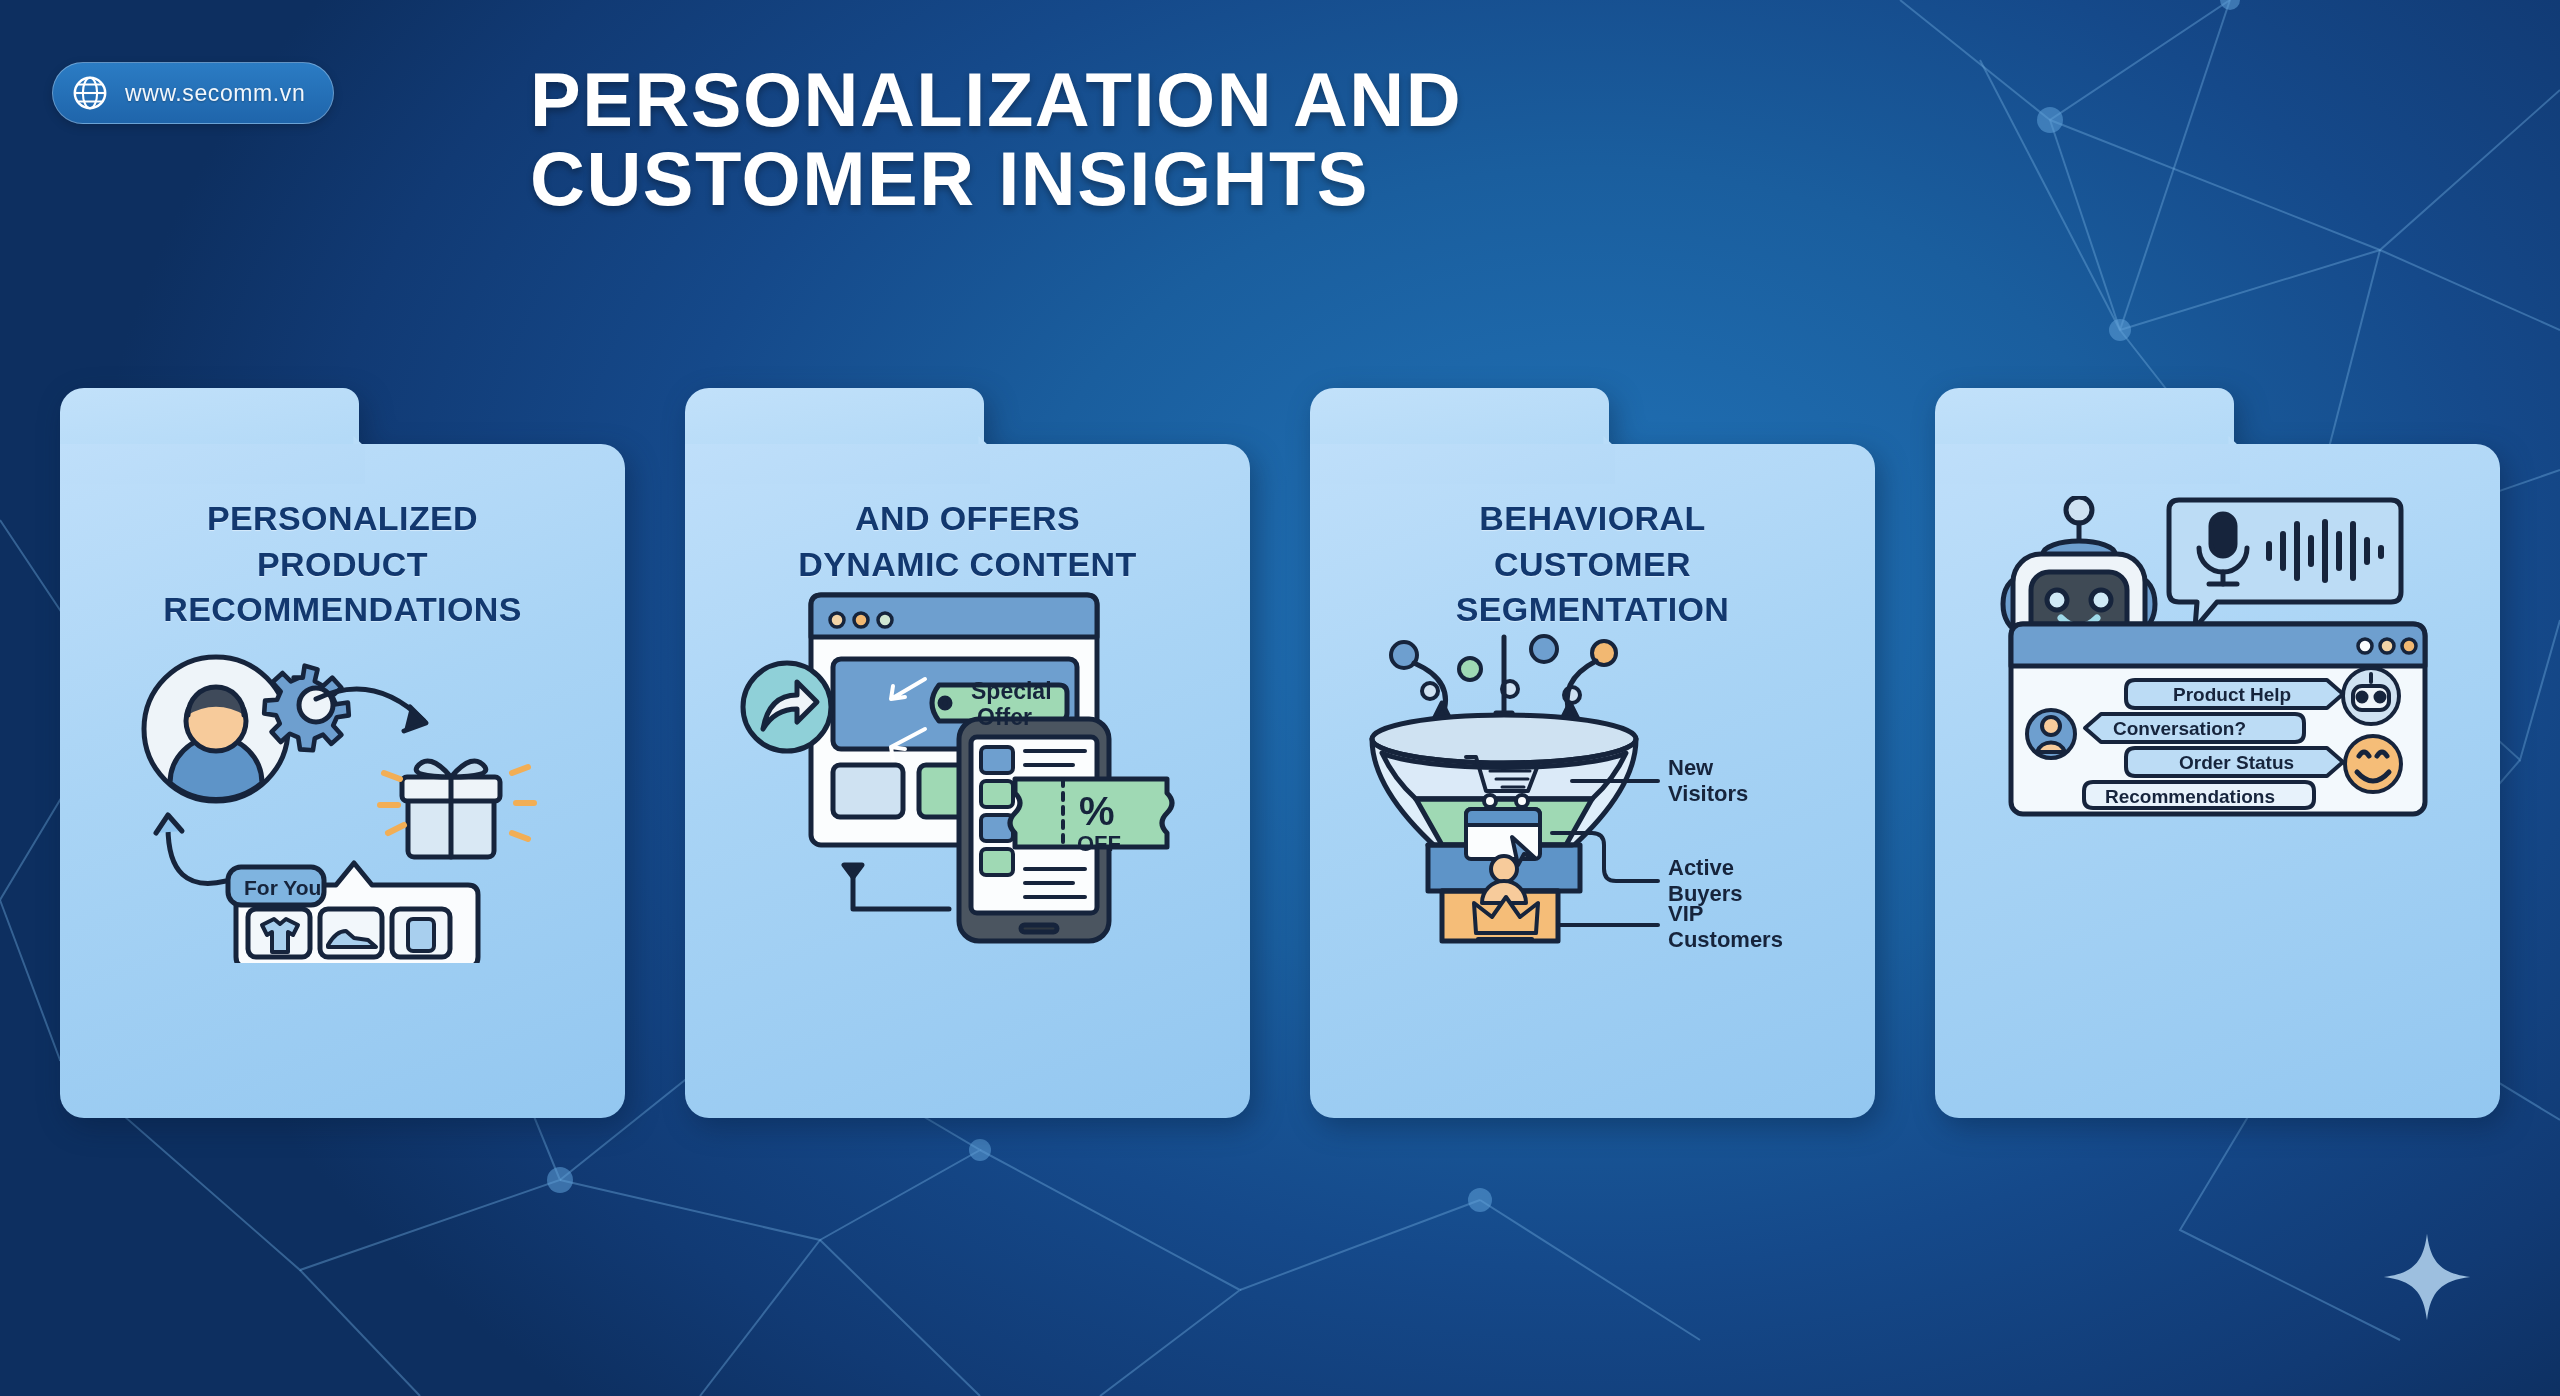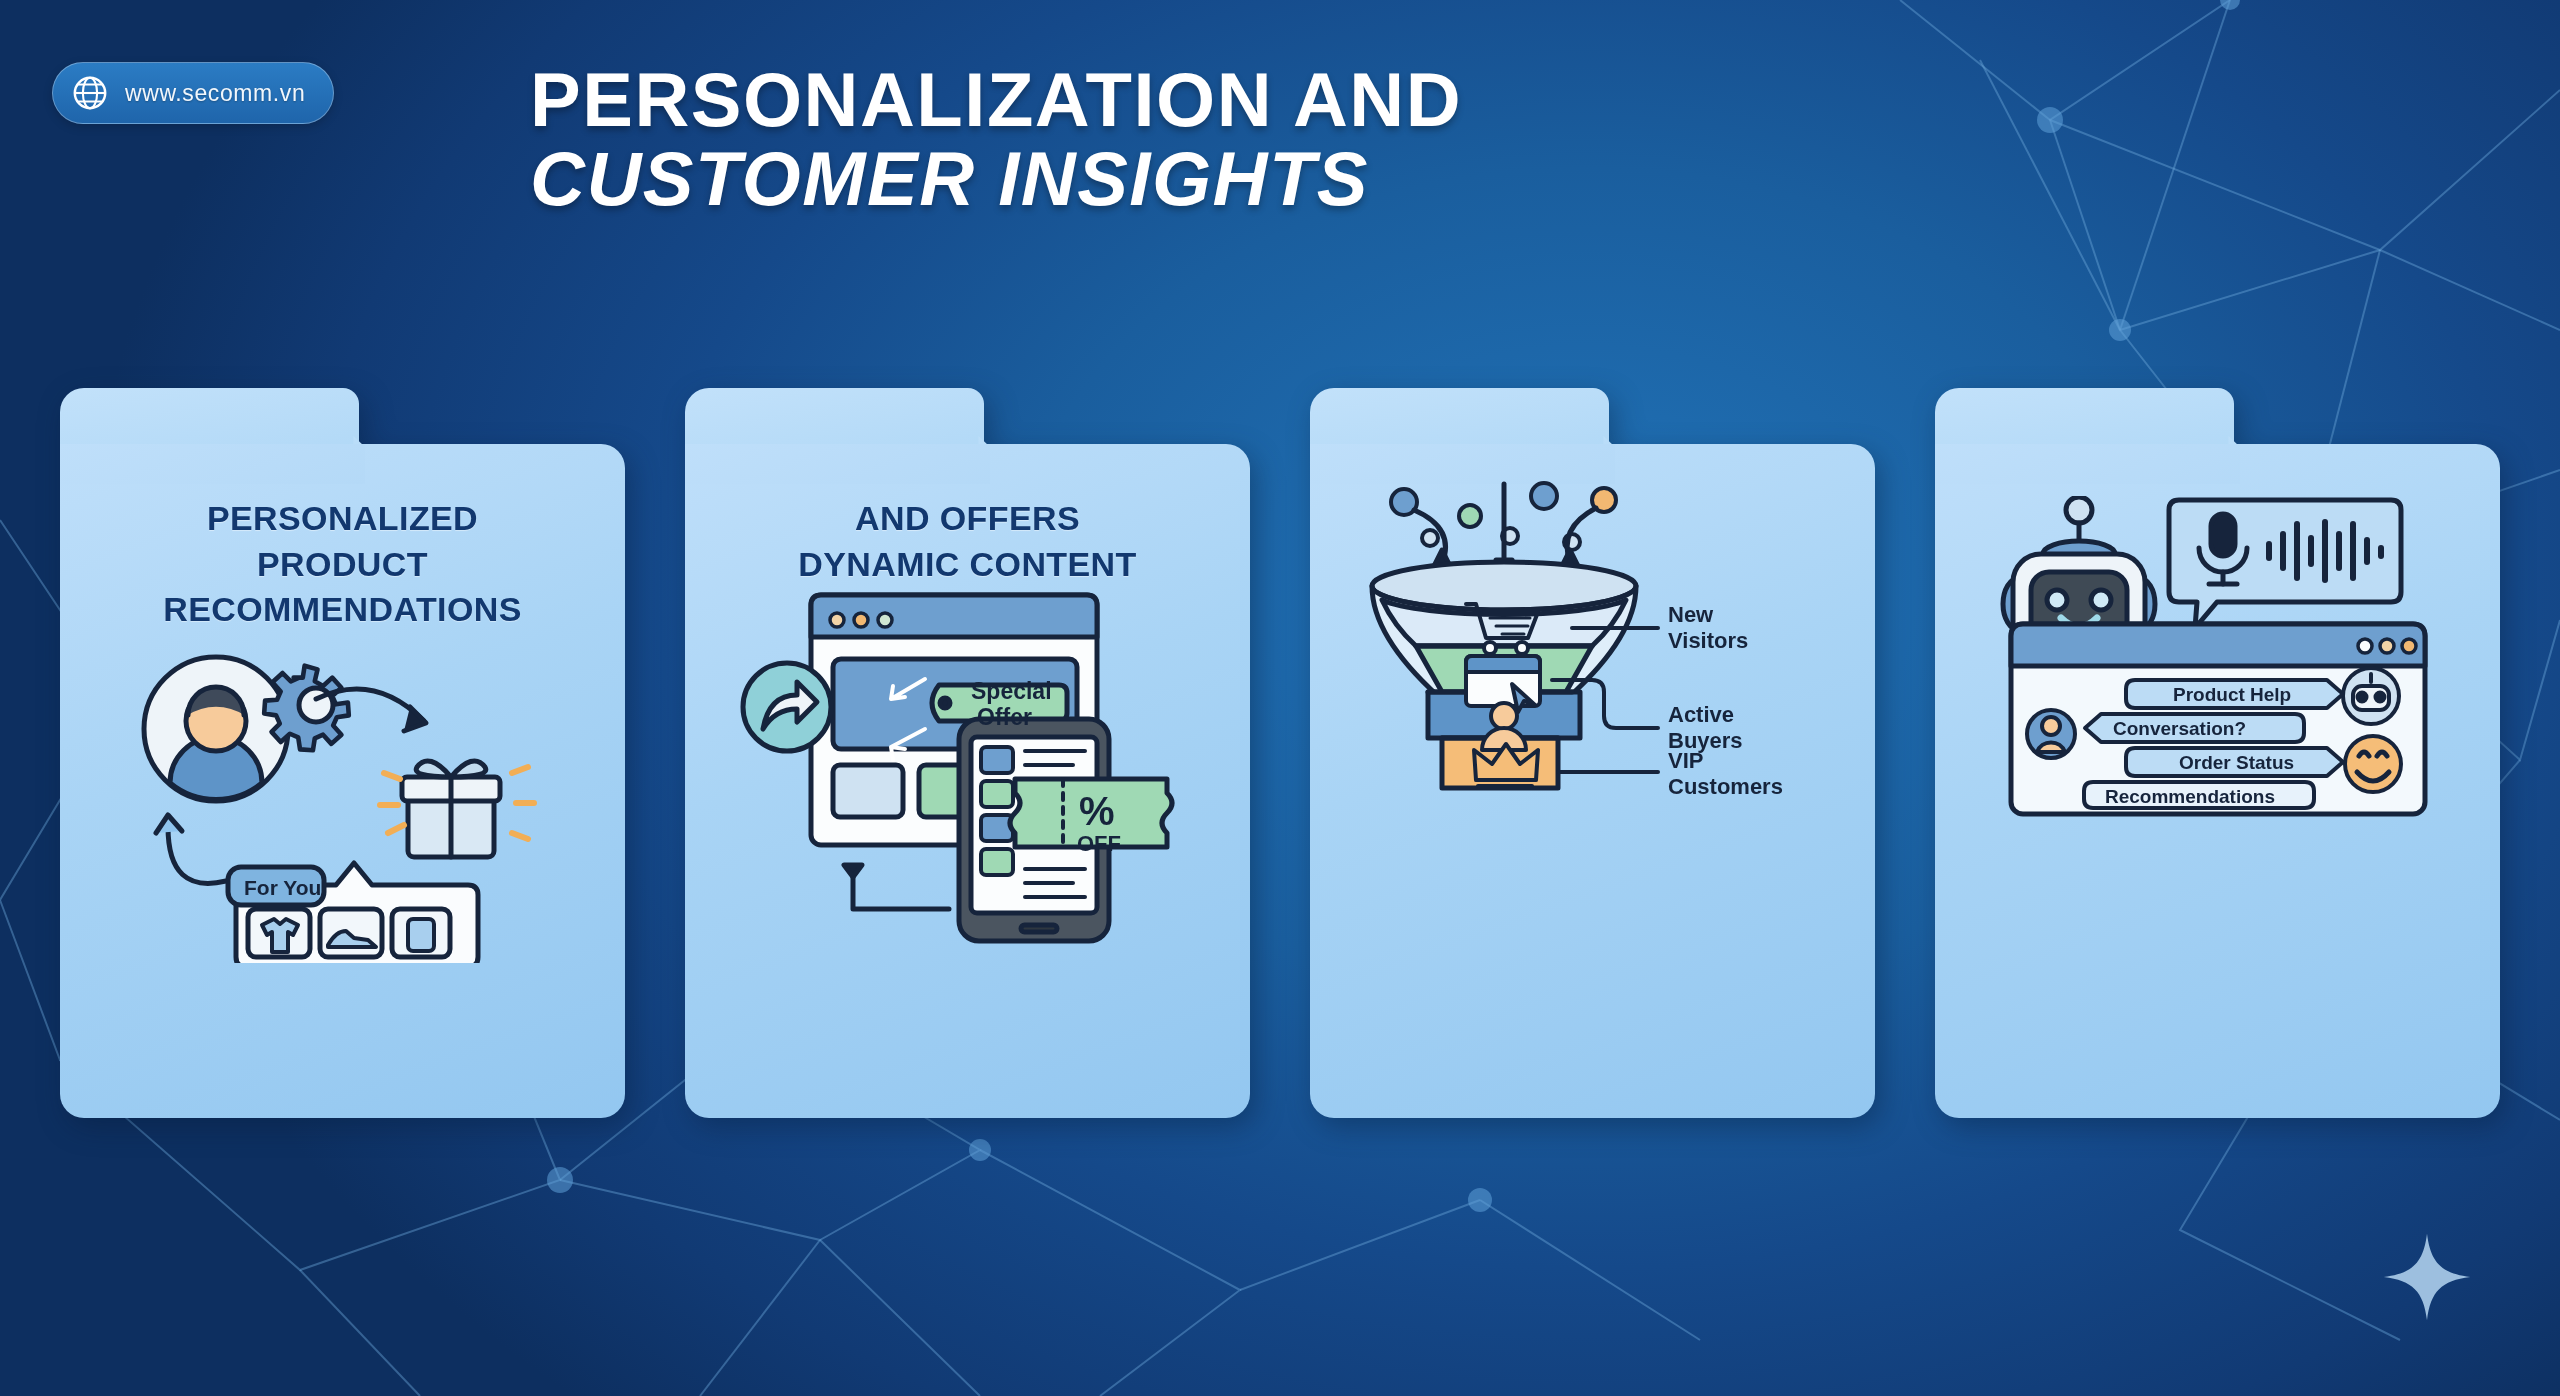--- a/index.html
+++ b/index.html
@@ -36,21 +36,21 @@
 
   
   .headline {
     position:absolute; left:50%; transform:translateX(-50%); top:60px;
     width:1500px; text-align:left;
     color:#ffffff;
     font-size:76px; line-height:1.04; font-weight:bold;
     letter-spacing:1.5px;
     text-shadow:0 4px 7px rgba(0,0,0,.30);
   }
-  .headline .l2 { display:block;font-style:italic; }
+  .headline .l2 { display:block; }
 
   
   .cards {
     position:absolute; left:0; top:388px; width:2560px; height:740px;
     display:flex; justify-content:center; gap:60px;
   }
   .folder {
     position:relative; width:565px; height:730px;
     filter:drop-shadow(6px 9px 14px rgba(4,25,55,.38));
   }
@@ -295,20 +295,25 @@
           <text x="344" y="264" font-size="22" font-weight="bold" fill="#16243c" font-family="Liberation Sans, sans-serif">OFF</text>
         </svg>
       </div>
     </div>
   </div>
 
   <div class="folder">
     <div class="fld-tab"></div>
     <div class="fld-body"></div>
     <div class="card-inner">
+      <div class="card-title">
+        <div>BEHAVIORAL</div>
+        <div>CUSTOMER</div>
+        <div>SEGMENTATION</div>
+      </div>
       <div class="card-art">
         <svg width="470" height="350" viewBox="0 0 470 350">
           <g fill="none" stroke="#16243c" stroke-width="5" stroke-linecap="round" stroke-linejoin="round">
 
             <g stroke-width="4">
               <circle cx="46" cy="22" r="13" fill="#6e9fcf"></circle>
               <circle cx="112" cy="36" r="11" fill="#9fd9b4"></circle>
               <circle cx="186" cy="16" r="13" fill="#6e9fcf"></circle>
               <circle cx="246" cy="20" r="12" fill="#f2b872"></circle>
               <circle cx="72" cy="58" r="8" fill="#cfe2f2"></circle>

